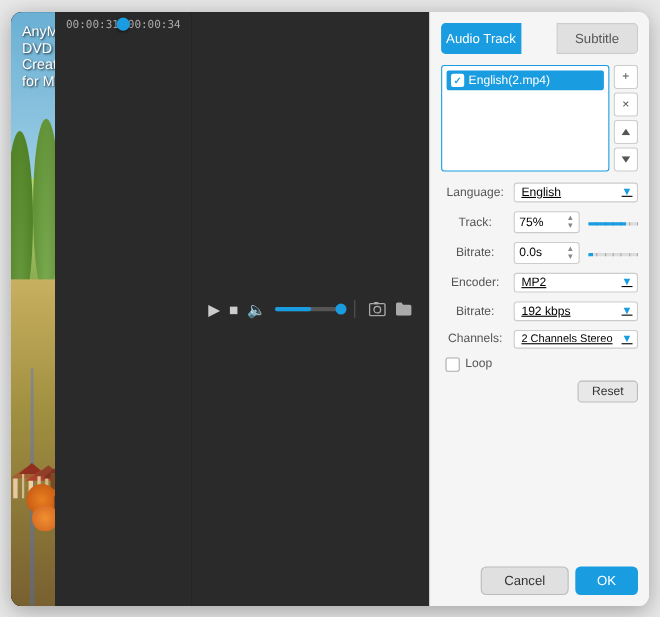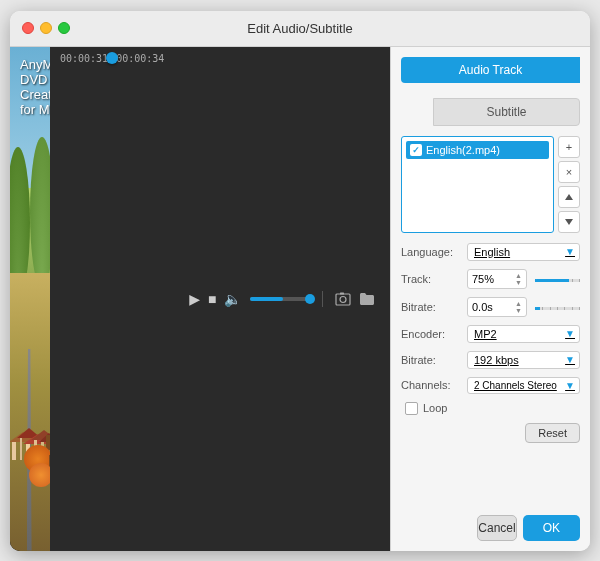--- a/index.html
+++ b/index.html
@@ -179,23 +179,22 @@
     .right-panel {
       flex: 1;
       background: #f5f5f5;
       display: flex;
       flex-direction: column;
       padding: 10px;
       border-left: 1px solid #d0d0d0;
     }
     .tab-row {
       display: flex;
-      gap: 15px;
+      gap: 0;
       margin-bottom: 10px;
-      flex-direction: column;
     }
     .tab-btn {
       flex: 1;
       padding: 6px 0;
       font-size: 12px;
       border: none;
       cursor: pointer;
       font-weight: 500;
     }
     .tab-audio {
@@ -268,21 +267,21 @@
     }
     
     .settings-row {
       display: flex;
       align-items: center;
       margin-bottom: 8px;
       gap: 4px;
     }
     .settings-label {
       width: 62px;
-      text-align: left;
+      text-align: center;
       color: #555;
       font-size: 11px;
       flex-shrink: 0;
     }
     .settings-control {
       flex: 1;
       text-decoration: underline;
     }
     .select-control {
       display: flex;
@@ -336,21 +335,21 @@
       font-size: 11px;
       color: #555;
     }
     .bottom-buttons-right {
       display: flex;
       justify-content: flex-end;
       margin-top: auto;
       gap: 6px;
     }
     .btn-cancel {
-      padding: 5px 0;
+      padding: 5px 20px;
       background: #e0e0e0;
       border: 1px solid #bbb;
       border-radius: 5px;
       font-size: 12px;
       cursor: pointer;
       color: #333;
     }
     .btn-ok {
       padding: 5px 20px;
       background: #1a9de0;
@@ -374,28 +373,20 @@
       font-size: 11px;
       cursor: pointer;
       color: #333;
     }
   </style>
 </head>
 <body>
 
 <div class="window">
 
-  <div class="titlebar">
-    <div class="traffic-lights">
-      <div class="traffic-dot dot-red"></div>
-      <div class="traffic-dot dot-yellow"></div>
-      <div class="traffic-dot dot-green"></div>
-    </div>
-    <span class="titlebar-title">Edit Audio/Subtitle</span>
-  </div>
 
   <div class="main-content">
 
     <div class="video-panel">
       <div class="video-area">
         <div class="video-placeholder">
 
           <div class="sky"></div>
           <div style="position:absolute;top:28%;left:0;right:0;height:45%;background:linear-gradient(180deg,#b8d870 0%,#8aaa50 40%,#c8b060 60%,#a89040 100%);"></div>
 

